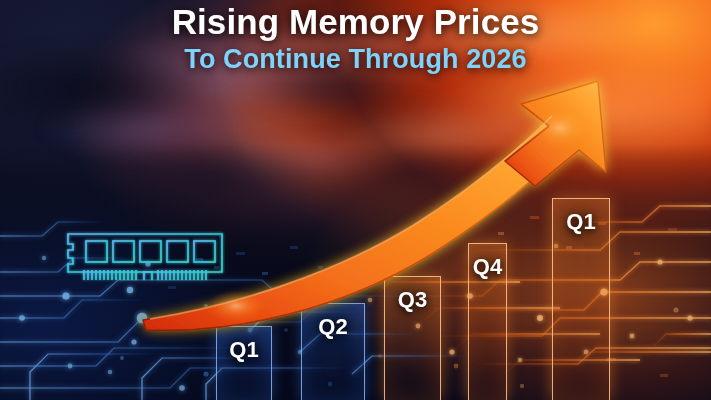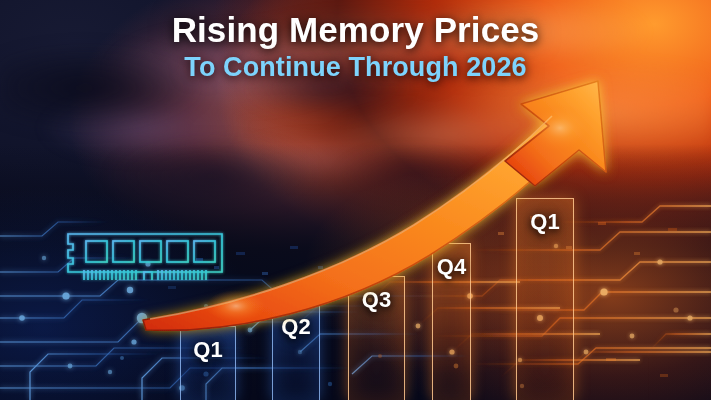--- a/index.html
+++ b/index.html
@@ -55,21 +55,20 @@
   
   #circuit-blue{opacity:.80;}
   #circuit-orange{opacity:.85;}
   #bokeh{opacity:.75;}
 
   
   #headline{
     position:absolute;left:0;top:3px;width:711px;
     text-align:center;
     z-index:40;
-    margin-top:8px;
   }
   #title-main{
     display:block;
     font-size:35px;font-weight:700;letter-spacing:.1px;
     color:#ffffff;
     line-height:1.08;
     text-shadow:0 2px 9px rgba(0,0,0,.78), 0 0 22px rgba(0,0,0,.5);
   }
   #title-sub{
     display:block;
@@ -80,20 +79,21 @@
     text-shadow:0 2px 8px rgba(0,0,0,.80), 0 0 18px rgba(120,30,0,.6);
   }
 
   
   #bars{position:absolute;inset:0;z-index:30;}
   .bar{
     position:absolute;
     box-sizing:border-box;
     border:1.6px solid rgba(170,205,255,.85);
     border-bottom:none;
+    margin-left:36px;
   }
   .bar.cool{
     background:linear-gradient(180deg, rgba(36,74,150,.50) 0%, rgba(22,46,104,.36) 55%, rgba(12,26,66,.20) 100%);
     border-color:rgba(150,192,255,.80);
     box-shadow:0 0 13px rgba(64,132,238,.38), inset 0 0 22px rgba(40,94,190,.30);
   }
   .bar.warm{
     background:linear-gradient(180deg, rgba(255,146,52,.26) 0%, rgba(206,86,26,.16) 55%, rgba(120,44,16,.08) 100%);
     border-color:rgba(255,198,140,.88);
     box-shadow:0 0 14px rgba(255,136,40,.45), inset 0 0 24px rgba(255,120,30,.18);
@@ -333,21 +333,21 @@
 
     <ellipse cx="236" cy="306" rx="30" ry="16" fill="url(#hotspot)" opacity=".55"></ellipse>
     <ellipse cx="560" cy="128" rx="34" ry="24" fill="url(#hotspot)" opacity=".45"></ellipse>
   </svg>
 
   <div id="bars">
     <div class="bar cool" style="left:180px; top:326px; width:56px; height:74px;">
       <span class="bar-label" style="top:10px;">Q1</span>
     </div>
 
-    <div class="bar cool" style="left:272px; top:303px; width:48px; height:97px;">
+    <div class="bar cool" style="left:265px; top:303px; width:64px; height:97px;">
       <span class="bar-label" style="top:10px;">Q2</span>
     </div>
 
     <div class="bar warm" style="left:348px; top:276px; width:57px; height:124px;">
       <span class="bar-label" style="top:10px;">Q3</span>
     </div>
 
     <div class="bar warm" style="left:432px; top:243px; width:39px; height:157px;">
       <span class="bar-label" style="top:10px;">Q4</span>
     </div>

